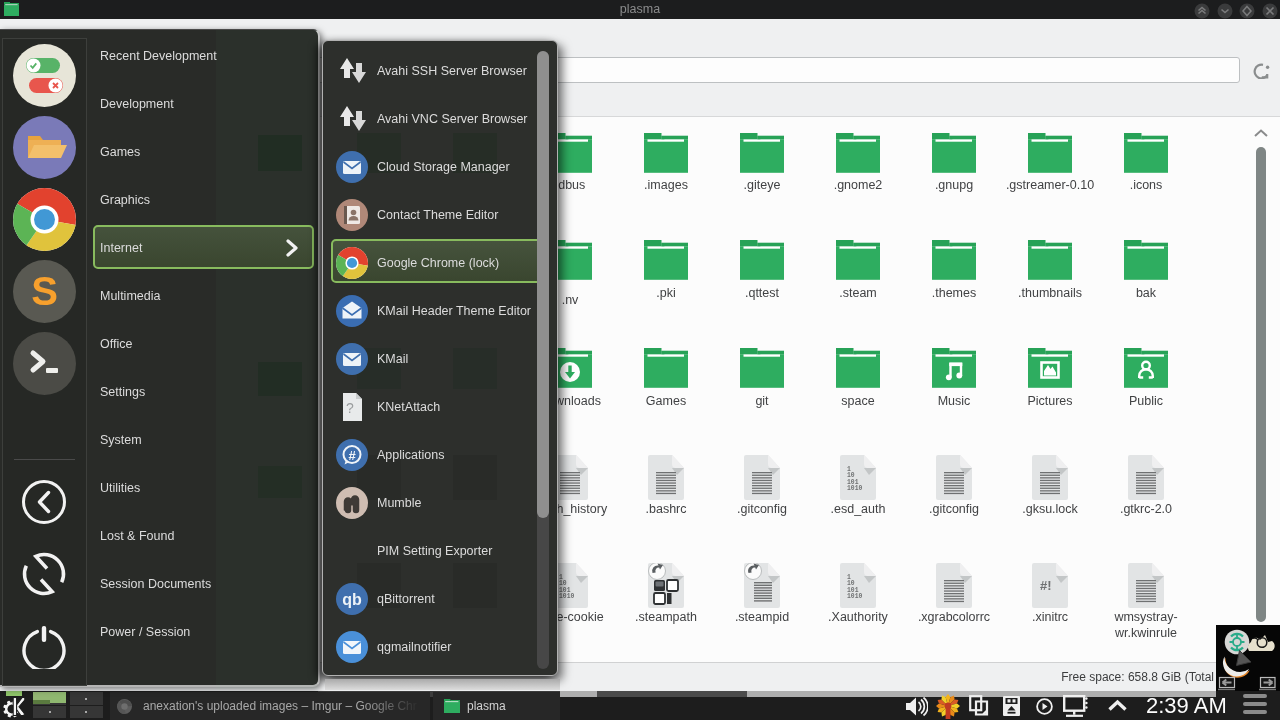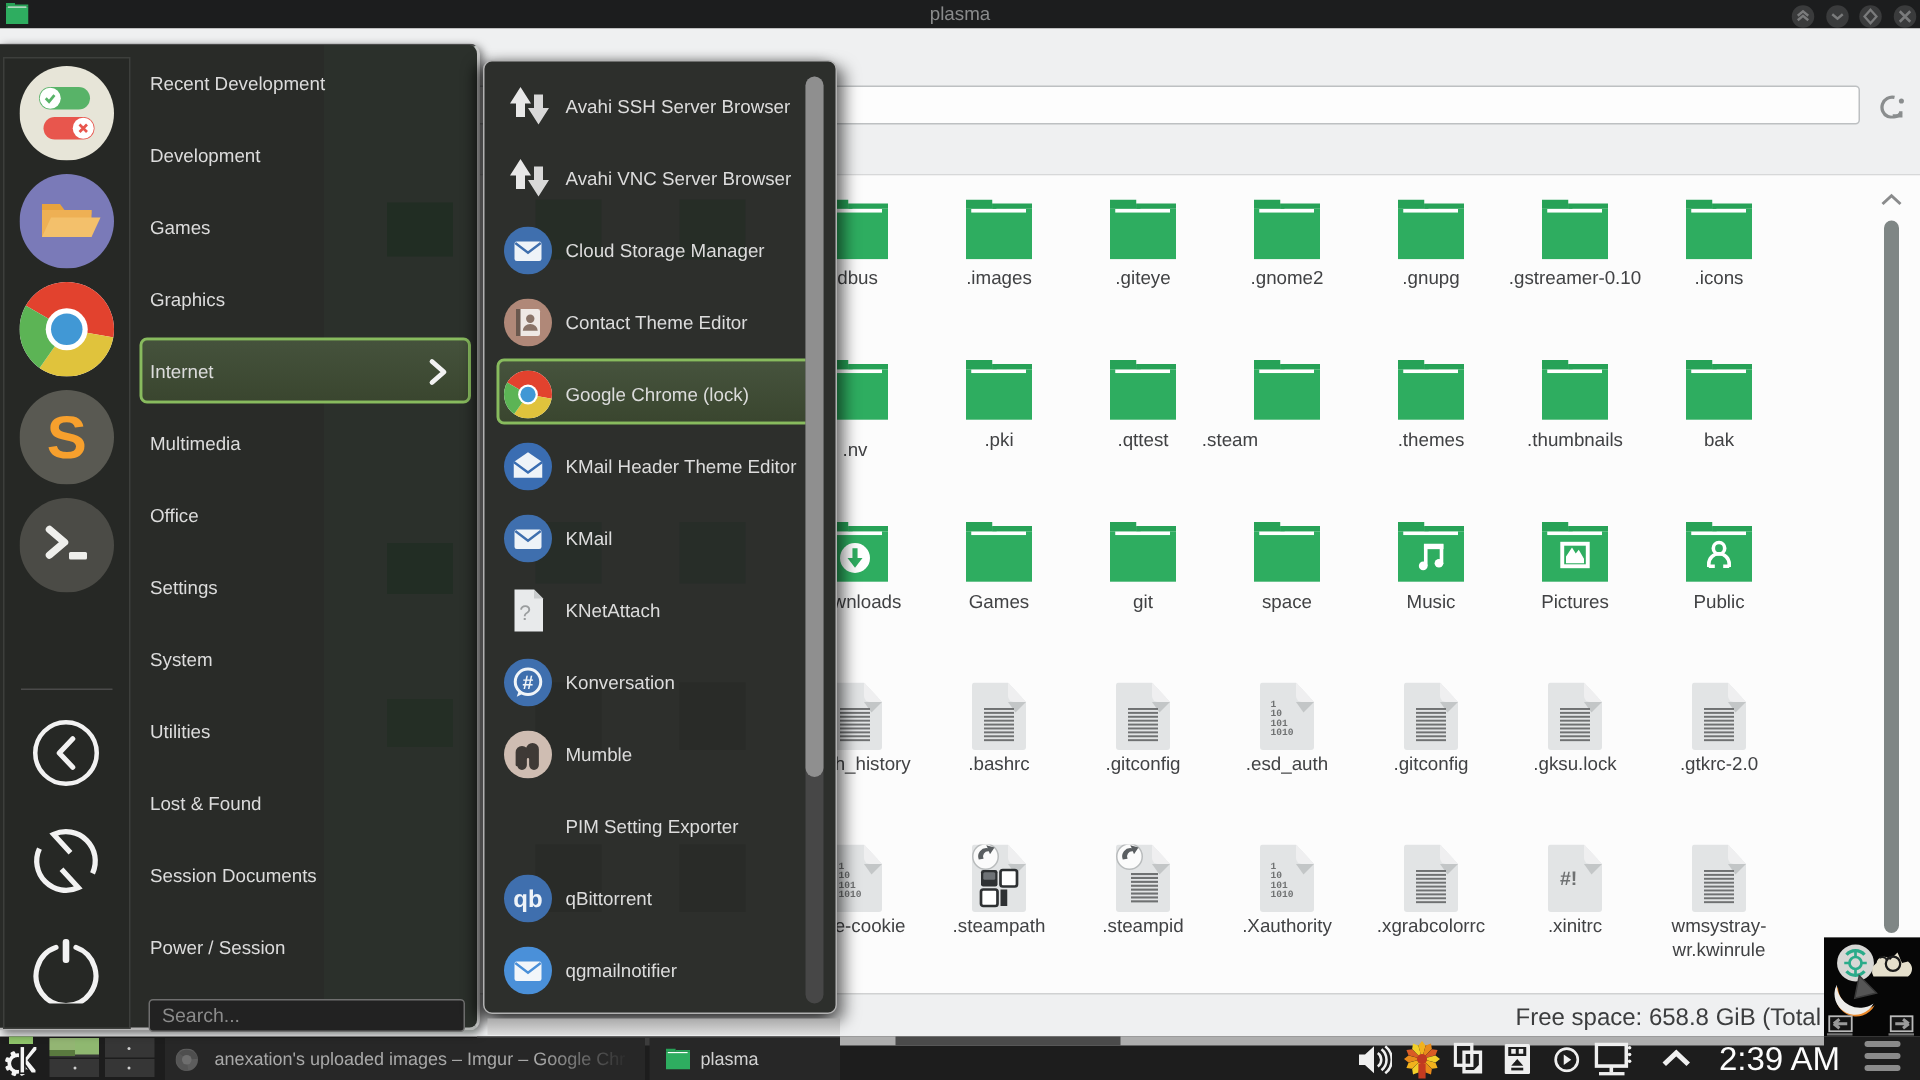--- a/index.html
+++ b/index.html
@@ -4,21 +4,21 @@
 html,body{width:1280px;height:720px;overflow:hidden;background:#fcfcfc;font-family:"Liberation Sans",sans-serif;}
 .abs{position:absolute;}
 #stage{position:relative;width:1280px;height:720px;transform:translateZ(0);}
 
 #titlebar{left:0;top:0;width:1280px;height:19px;background:#1c1d1e;}
 #titletext{width:100%;text-align:center;color:#8a8b8c;font-size:12.5px;line-height:19px;}
 #toolbar{left:0;top:19px;width:1280px;height:98px;background:#eff0f1;border-bottom:1px solid #d7d8d9;}
 #urlbar{left:88px;top:57px;width:1152px;height:26px;background:#fdfdfd;border:1px solid #bdc0c2;border-radius:3px;}
 #fileview{left:0;top:117px;width:1280px;height:545px;background:#fcfcfc;}
 #statusbar{left:0;top:662px;width:1280px;height:29px;background:#eff0f1;border-top:1px solid #d0d1d2;}
-#freespace{right:66px;top:670px;color:#3c3d3e;font-size:16px;white-space:nowrap;}
+#freespace{right:66px;top:670px;color:#3c3d3e;font-size:12px;white-space:nowrap;}
 .flabel{position:absolute;width:150px;text-align:center;color:#414244;font-size:12.5px;line-height:16px;}
 .icx{position:absolute;}
 
 #vscroll{left:1256px;top:147px;width:10px;height:475px;background:#7f8685;border-radius:5px;}
 #vchev{left:1253px;top:127px;width:16px;height:12px;color:#9fa0a1;}
 
 #launcher{left:0;top:29px;width:320px;height:658px;background:#292b28;border-top:1px solid #4a4a4a;border-bottom:2px solid #b5b5b5;border-right:2px solid #c9c9c9;border-radius:0 7px 7px 0;box-shadow:2px 2px 6px rgba(0,0,0,.5);}
 #sidebox{left:2px;top:8px;width:85px;height:648px;border:1px solid #3d3f3c;background:#262825;}
 .mitem{position:absolute;left:100px;color:#dcdcdc;font-size:12.5px;line-height:18px;white-space:nowrap;}
 #hl-internet{left:93px;top:195px;width:221px;height:44px;border:2px solid #88bb5e;border-radius:5px;background:linear-gradient(#45523c,#3a462f);}
@@ -184,21 +184,21 @@
       <div class="flabel" style="left:687px;top:285px">.qttest</div>
       <div class="abs" style="left:836px;top:240px;width:44px">
         <svg class="icx" width="44" height="40" viewBox="0 0 44 40">
           <rect x="0" y="6.2" width="44" height="33.6" fill="#2ead60"></rect>
 <rect x="3.5" y="6.2" width="36.5" height="2.5" fill="#fff"></rect>
 <rect x="0" y="0" width="17.5" height="6.2" fill="#27a257"></rect>
 <path d="M17.5 2.7 h26.5 v3.5 h-26.5z" fill="#27a257"></path>
 <path d="M17.5 2.7 l3 3.5 h-3z" fill="#27a257"></path>
         </svg>
       </div>
-      <div class="flabel" style="left:745px;top:285px">.steam</div>
+      <div class="flabel" style="left:783px;top:285px">.steam</div>
       <div class="abs" style="left:932px;top:240px;width:44px">
         <svg class="icx" width="44" height="40" viewBox="0 0 44 40">
           <rect x="0" y="6.2" width="44" height="33.6" fill="#2ead60"></rect>
 <rect x="3.5" y="6.2" width="36.5" height="2.5" fill="#fff"></rect>
 <rect x="0" y="0" width="17.5" height="6.2" fill="#27a257"></rect>
 <path d="M17.5 2.7 h26.5 v3.5 h-26.5z" fill="#27a257"></path>
 <path d="M17.5 2.7 l3 3.5 h-3z" fill="#27a257"></path>
         </svg>
       </div>
       <div class="flabel" style="left:879px;top:285px">.themes</div>
@@ -725,21 +725,20 @@
         <div class="abs mitem" style="top:449px">Utilities</div>
         <div class="abs mitem" style="top:497px">Lost &amp; Found</div>
         <div class="abs mitem" style="top:545px">Session Documents</div>
         <div class="abs mitem" style="top:593px">Power / Session</div>
       </div>
   <div class="abs" id="hl-internet"></div>
   <div class="abs mitem" style="top:209px">Internet</div>
   <svg class="abs" style="left:283px;top:208px" width="18" height="20" viewBox="0 0 18 20">
         <path d="M5 3 l8 7 -8 7" fill="none" stroke="#f2f2f2" stroke-width="3.2" stroke-linecap="round" stroke-linejoin="round"></path>
       </svg>
-  <div class="abs" id="searchbox">Search...</div>
 </div>
 
 <div class="abs" id="submenu">
   <div class="abs" style="left:34px;top:92px;width:44px;height:40px;background:rgba(14,40,20,0.22)"></div>
 <div class="abs" style="left:130px;top:92px;width:44px;height:40px;background:rgba(14,40,20,0.22)"></div>
 <div class="abs" style="left:34px;top:199px;width:44px;height:41px;background:rgba(14,40,20,0.20)"></div>
 <div class="abs" style="left:130px;top:199px;width:44px;height:41px;background:rgba(14,40,20,0.20)"></div>
 <div class="abs" style="left:34px;top:307px;width:44px;height:41px;background:rgba(14,40,20,0.18)"></div>
 <div class="abs" style="left:130px;top:307px;width:44px;height:41px;background:rgba(14,40,20,0.18)"></div>
 <div class="abs" style="left:34px;top:414px;width:44px;height:45px;background:rgba(18,24,18,0.14)"></div>
@@ -797,21 +796,21 @@
           <circle cx="16" cy="16" r="16" fill="#3f6fae"></circle>
           <rect x="7" y="10" width="18" height="13" rx="1.5" fill="#eef3f8"></rect>
           <path d="M7.5 11 l8.5 6.5 8.5-6.5" fill="none" stroke="#3f6fae" stroke-width="1.6"></path>
         </svg>
         <div class="abs sitem" style="top:357px">KNetAttach</div>
         <svg class="abs sic" style="top:350px" viewBox="0 0 32 32">
           <path d="M7 2 h13 l6 6 v22 h-19z" fill="#e8eaeb"></path>
           <path d="M20 2 l6 6 h-6z" fill="#c9cccd"></path>
           <text x="14" y="22" font-size="14" fill="#9a9d9e" text-anchor="middle" font-family="Liberation Sans">?</text>
         </svg>
-        <div class="abs sitem" style="top:405px">Konversation</div>
+        <div class="abs sitem" style="top:405px">Applications</div>
         <svg class="abs sic" style="top:398px" viewBox="0 0 32 32">
           <circle cx="16" cy="16" r="16" fill="#3f6fae"></circle>
           <circle cx="16" cy="15.5" r="8.5" fill="none" stroke="#f0f4f8" stroke-width="2"></circle>
           <path d="M10 21 l-1.5 4.5 5-2.5z" fill="#f0f4f8"></path>
           <text x="16" y="20.5" font-size="13" font-weight="bold" fill="#f0f4f8" text-anchor="middle" font-family="Liberation Sans">#</text>
         </svg>
         <div class="abs sitem" style="top:453px">Mumble</div>
         <svg class="abs sic" style="top:446px" viewBox="0 0 32 32">
           <circle cx="16" cy="16" r="16" fill="#cfbdb2"></circle>
           <path d="M8.5 23 v-8.5 a3.5 3.5 0 0 1 7 0 v-2 a3.5 3.5 0 0 1 7 0 v10.5 a2.5 2.5 0 0 1 -5 0 v-4 a1.5 1.5 0 0 0 -3 0 v4 a2.5 2.5 0 0 1 -5 0z" fill="#3f3a36" stroke="#3f3a36" stroke-width="1.5" stroke-linejoin="round"></path>

